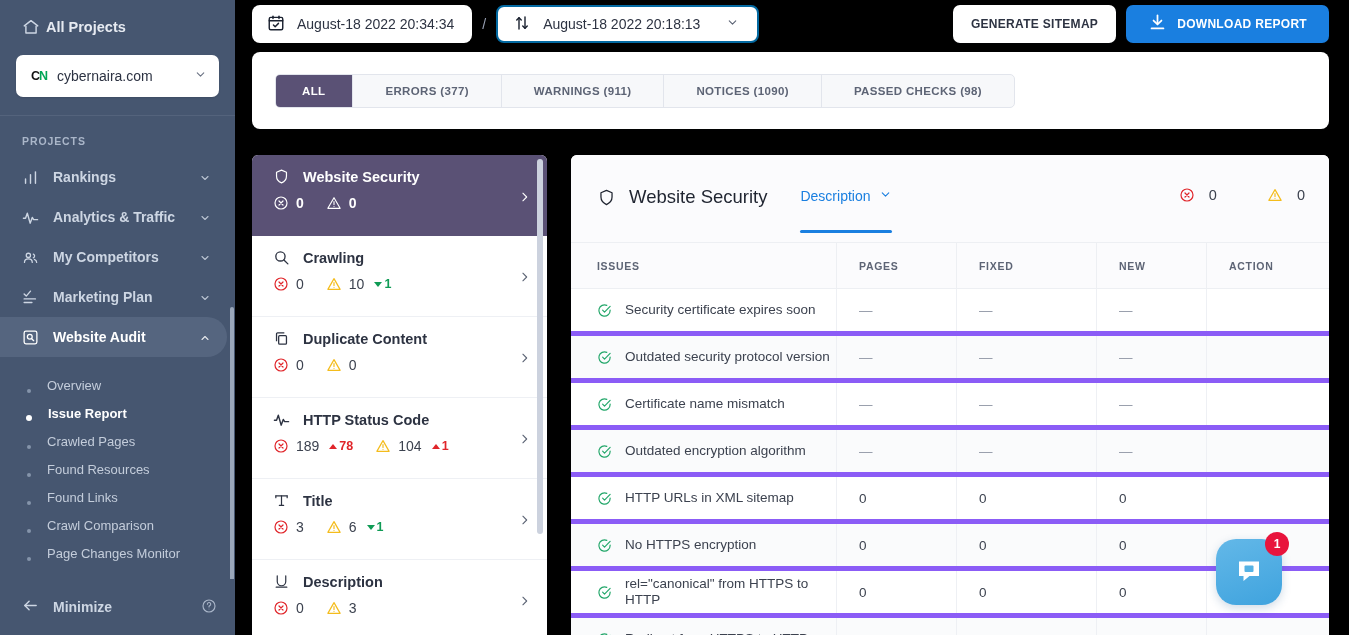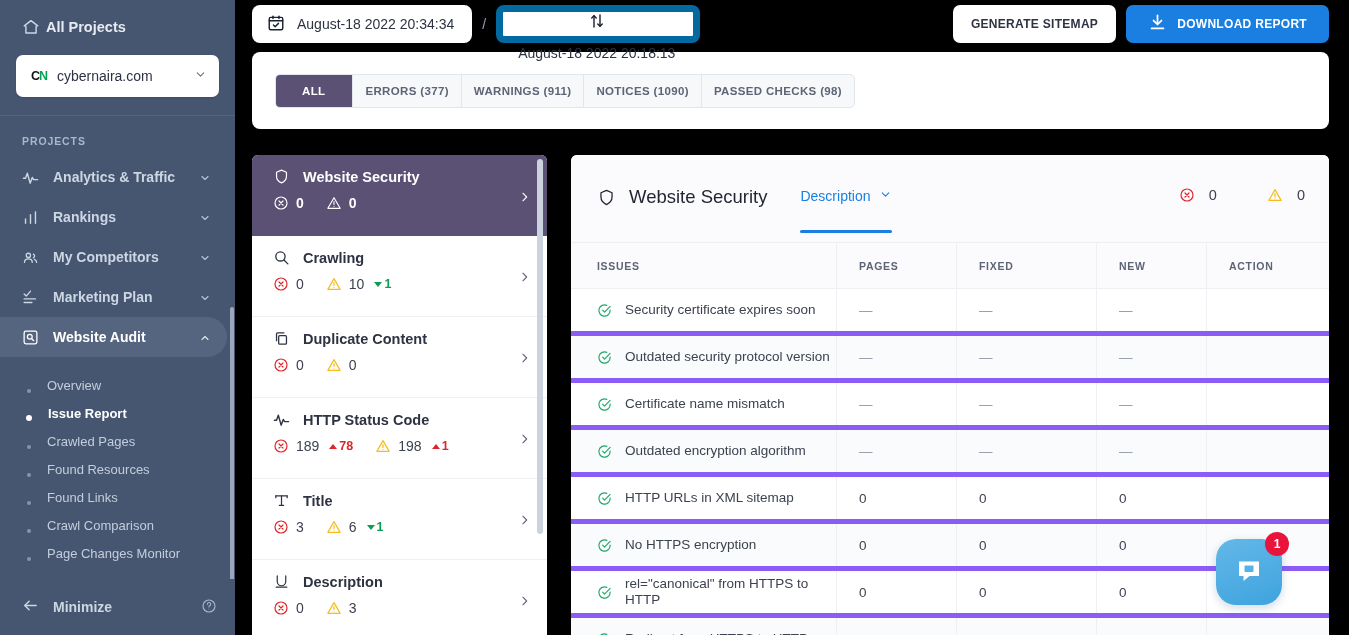--- a/index.html
+++ b/index.html
@@ -94,21 +94,21 @@
   .topbar {
     height: 48px; display: flex; align-items: center;
     padding: 0 20px 0 17px; gap: 0;
   }
   .date-pill {
     display: flex; align-items: center; gap: 12px;
     height: 38px; background: #fff; border-radius: 8px;
     padding: 0 18px 0 15px; cursor: pointer;
     font-size: 14px; color: #2d3342; font-weight: 500;
   }
-  .date-pill.bordered { border: 7px solid #0369a1; flex-direction: column; }
+  .date-pill.bordered { border: 2px solid #0369a1; }
   .date-slash { padding: 0 10px; color: #98a0b3; font-size: 14px; }
   .topbar-spacer { flex: 1; }
   .tb-btn {
     height: 38px; background: #fff; border-radius: 7px;
     display: flex; align-items: center; justify-content: center; gap: 10px;
     padding: 0 18px; cursor: pointer; border: none;
     font-family: "Liberation Sans", sans-serif;
     font-size: 12px; font-weight: 600; letter-spacing: .3px;
     color: #2d3342; text-transform: uppercase;
     box-shadow: 0 1px 2px rgba(30,40,60,.10);
@@ -120,21 +120,21 @@
   .tabcard {
     margin: 4px 20px 0 17px; background: #fff; border-radius: 8px;
     height: 77px; display: flex; align-items: center; padding-left: 23px;
     box-shadow: 0 1px 2px rgba(30,40,60,.07);
   }
   .tabs {
     display: flex; height: 34px; border-radius: 5px;
     border: 1px solid #e2e5ec; background: #f7f8fa; overflow: hidden;
   }
   .tab {
-    display: flex; align-items: center; padding: 0 12px;
+    display: flex; align-items: center; padding: 0 32px;
     font-size: 11.5px; font-weight: 700; letter-spacing: .35px;
     color: #5d6475; text-transform: uppercase; cursor: pointer;
     border-left: 1px solid #e2e5ec; white-space: nowrap;
   }
   .tab:first-child { border-left: none; }
   .tab.active {
     background: #5a5175; color: #fff; border-radius: 5px 0 0 5px;
     margin: -1px 0 -1px -1px; height: 34px; padding: 0 27px;
   }
 
@@ -285,41 +285,41 @@
       </div>
     </div>
 
     <div class="sb-divider"></div>
 
     <div class="sb-label">PROJECTS</div>
 
     <nav class="nav">
       <div class="nav-item">
         <span class="ico">
-          <svg viewBox="0 0 24 24" width="17" height="17" fill="none" stroke="#cdd6e3" stroke-width="2" stroke-linecap="round" stroke-linejoin="round">
-            <path d="M2 13h3l2.5-7 4 14 3-8 2 3h5.5"></path>
-          </svg>
-        </span>
-        <span class="lbl">Analytics &amp; Traffic</span>
+          <svg viewBox="0 0 24 24" width="17" height="17" fill="none" stroke="#cdd6e3" stroke-width="2" stroke-linecap="round">
+            <path d="M5 20v-6"></path>
+              <path d="M12 20V8"></path>
+              <path d="M19 20V4"></path>
+          </svg>
+        </span>
+        <span class="lbl">Rankings</span>
         <span class="chev">
           <svg viewBox="0 0 24 24" width="12" height="12" fill="none" stroke="#cdd6e3" stroke-width="2.2" stroke-linecap="round" stroke-linejoin="round">
               <path d="M6 9l6 6 6-6"></path>
             </svg>
         </span>
       </div>
 
       <div class="nav-item">
         <span class="ico">
-          <svg viewBox="0 0 24 24" width="17" height="17" fill="none" stroke="#cdd6e3" stroke-width="2" stroke-linecap="round">
-            <path d="M5 20v-6"></path>
-              <path d="M12 20V8"></path>
-              <path d="M19 20V4"></path>
-          </svg>
-        </span>
-        <span class="lbl">Rankings</span>
+          <svg viewBox="0 0 24 24" width="17" height="17" fill="none" stroke="#cdd6e3" stroke-width="2" stroke-linecap="round" stroke-linejoin="round">
+            <path d="M2 13h3l2.5-7 4 14 3-8 2 3h5.5"></path>
+          </svg>
+        </span>
+        <span class="lbl">Analytics &amp; Traffic</span>
         <span class="chev">
           <svg viewBox="0 0 24 24" width="12" height="12" fill="none" stroke="#cdd6e3" stroke-width="2.2" stroke-linecap="round" stroke-linejoin="round">
               <path d="M6 9l6 6 6-6"></path>
             </svg>
         </span>
       </div>
 
       <div class="nav-item">
         <span class="ico">
           <svg viewBox="0 0 24 24" width="17" height="17" fill="none" stroke="#cdd6e3" stroke-width="1.8" stroke-linecap="round" stroke-linejoin="round">
@@ -639,21 +639,21 @@
                 </span>
               </span>
               <span class="stat">
                 <span class="badge-ico">
                   <svg viewBox="0 0 24 24" width="16" height="16" fill="none" stroke="#f4bc1c" stroke-width="1.8" stroke-linejoin="round">
                       <path d="M12 4 2.8 20h18.4L12 4z"></path>
                       <path d="M12 10v4.2" stroke-linecap="round"></path>
                       <circle cx="12" cy="17" r=".85" fill="#f4bc1c" stroke="none"></circle>
                     </svg>
                 </span>
-                <span>198</span>
+                <span>104</span>
                 <span class="delta up">
                   <span class="tri"></span>
                   <span>1</span>
                 </span>
               </span>
             </div>
             <span class="cat-chev">
               <svg viewBox="0 0 24 24" width="13" height="13" fill="none" stroke="#5b6374" stroke-width="2" stroke-linecap="round" stroke-linejoin="round">
                   <path d="M9 5l7 7-7 7"></path>
                 </svg>

